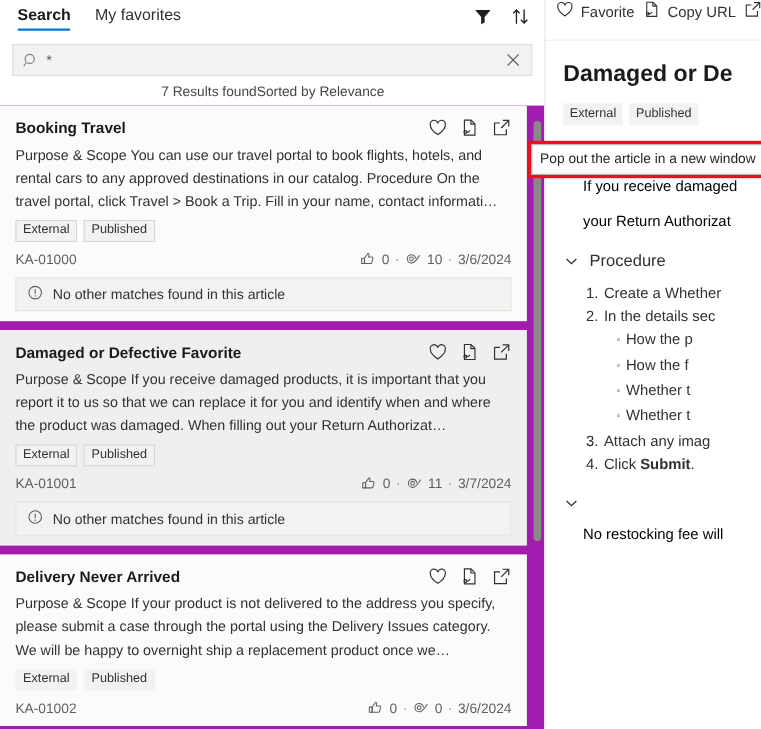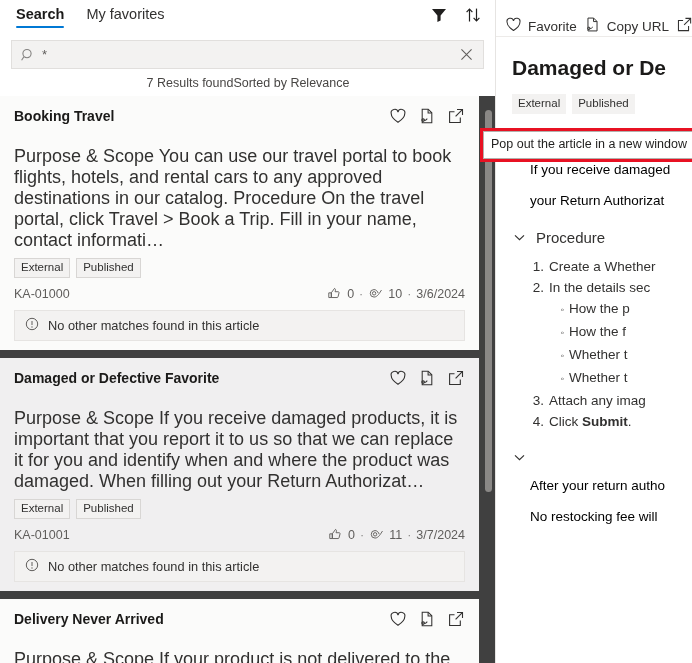--- a/index.html
+++ b/index.html
@@ -62,38 +62,38 @@
   .results-meta {
     display: flex; justify-content: center; align-items: center;
     padding: 7px 14px 6px 15px; font-size: 12.5px; color: #484644;
     flex: 0 0 auto;
   }
   .sorted-by { cursor: pointer; color: #484644; }
 
   
   .results-list {
     flex: 1 1 auto; position: relative; overflow: hidden;
-    background: #404040; padding-right: 16px;
+    background: #a21caf; padding-right: 16px;
   }
   .card {
     background: #fbfbfa; margin: 0 0 8px 0; padding: 10px 14px 9px 14px;
     position: relative;
     cursor: pointer;
   }
   .card.selected { background: #f0eff0; }
   .card-head { display: flex; align-items: flex-start; }
   .card-title {
     font-size: 14px; font-weight: bold; color: #1b1a19;
     flex: 1; line-height: 19px; padding-top: 1px;
   }
   .card-icons { display: flex; gap: 11px; align-items: center; padding-top: 1px; }
   .card-icons .ci { width: 18px; height: 18px; cursor: pointer; display: block; }
   .card-snippet {
-    font-size: 18px; color: #323130; line-height: 21px;
-    margin-top: 20px; word-break: break-word;
+    font-size: 13px; color: #323130; line-height: 21px;
+    margin-top: 4px; word-break: break-word;
   }
   .badges { display: flex; gap: 6px; margin-top: 7px; }
   .badge {
     font-size: 11.5px; color: #323130; background: #f3f2f1;
     border: 1px solid #d8d6d4; padding: 1px 6px 2px 6px; line-height: 15px;
   }
   .badge.noborder { border-color: transparent; background: #f3f2f1; }
   .card-foot {
     display: flex; justify-content: space-between; align-items: center;
     margin-top: 8px; font-size: 12.5px; color: #605e5c;
@@ -118,21 +118,21 @@
     background: #8a8886; border-radius: 4px; cursor: pointer;
   }
 
   
   .right-pane {
     width: 197px; height: 663px; background: #ffffff;
     border-left: 1px solid #e6e4e2;
     position: relative; overflow: hidden;
   }
   .rp-toolbar {
-    height: 37px; display: flex; align-items: flex-end; gap: 7px;
+    height: 37px; display: flex; align-items: flex-start; gap: 7px;
     padding: 0 0 0 9px; border-bottom: 1px solid #edebe9;
     white-space: nowrap; overflow: hidden;
   }
   .rp-cmd {
     display: flex; align-items: center; gap: 6px;
     font-size: 13.5px; color: #323130; cursor: pointer;
   }
   .rp-cmd svg { width: 17px; height: 17px; flex: 0 0 auto; }
   .rp-body { padding: 17px 14px 0 16px; }
   .rp-title {
@@ -484,21 +484,20 @@
           <span><span>Click </span><span class="rp-b">Submit</span><span>.</span></span>
         </div>
             </div>
           </div>
           <div class="rp-section">
             <div class="rp-sec-head">
       <span class="chev"><svg viewBox="0 0 16 16" width="15" height="15">
                   <path d="M3.2 5.8 8 10.4l4.8-4.6" fill="none" stroke="#323130" stroke-width="1.25"></path>
                 </svg></span>
     </div>
-            <div class="rp-para">After your return autho</div>
             <div class="rp-para">No restocking fee will </div>
           </div>
         </div>
     </div>
   </div>
 
   <div class="tooltip-wrap">
     <div class="tooltip-outline">
       <div class="tooltip">Pop out the article in a new window</div>
     </div>

